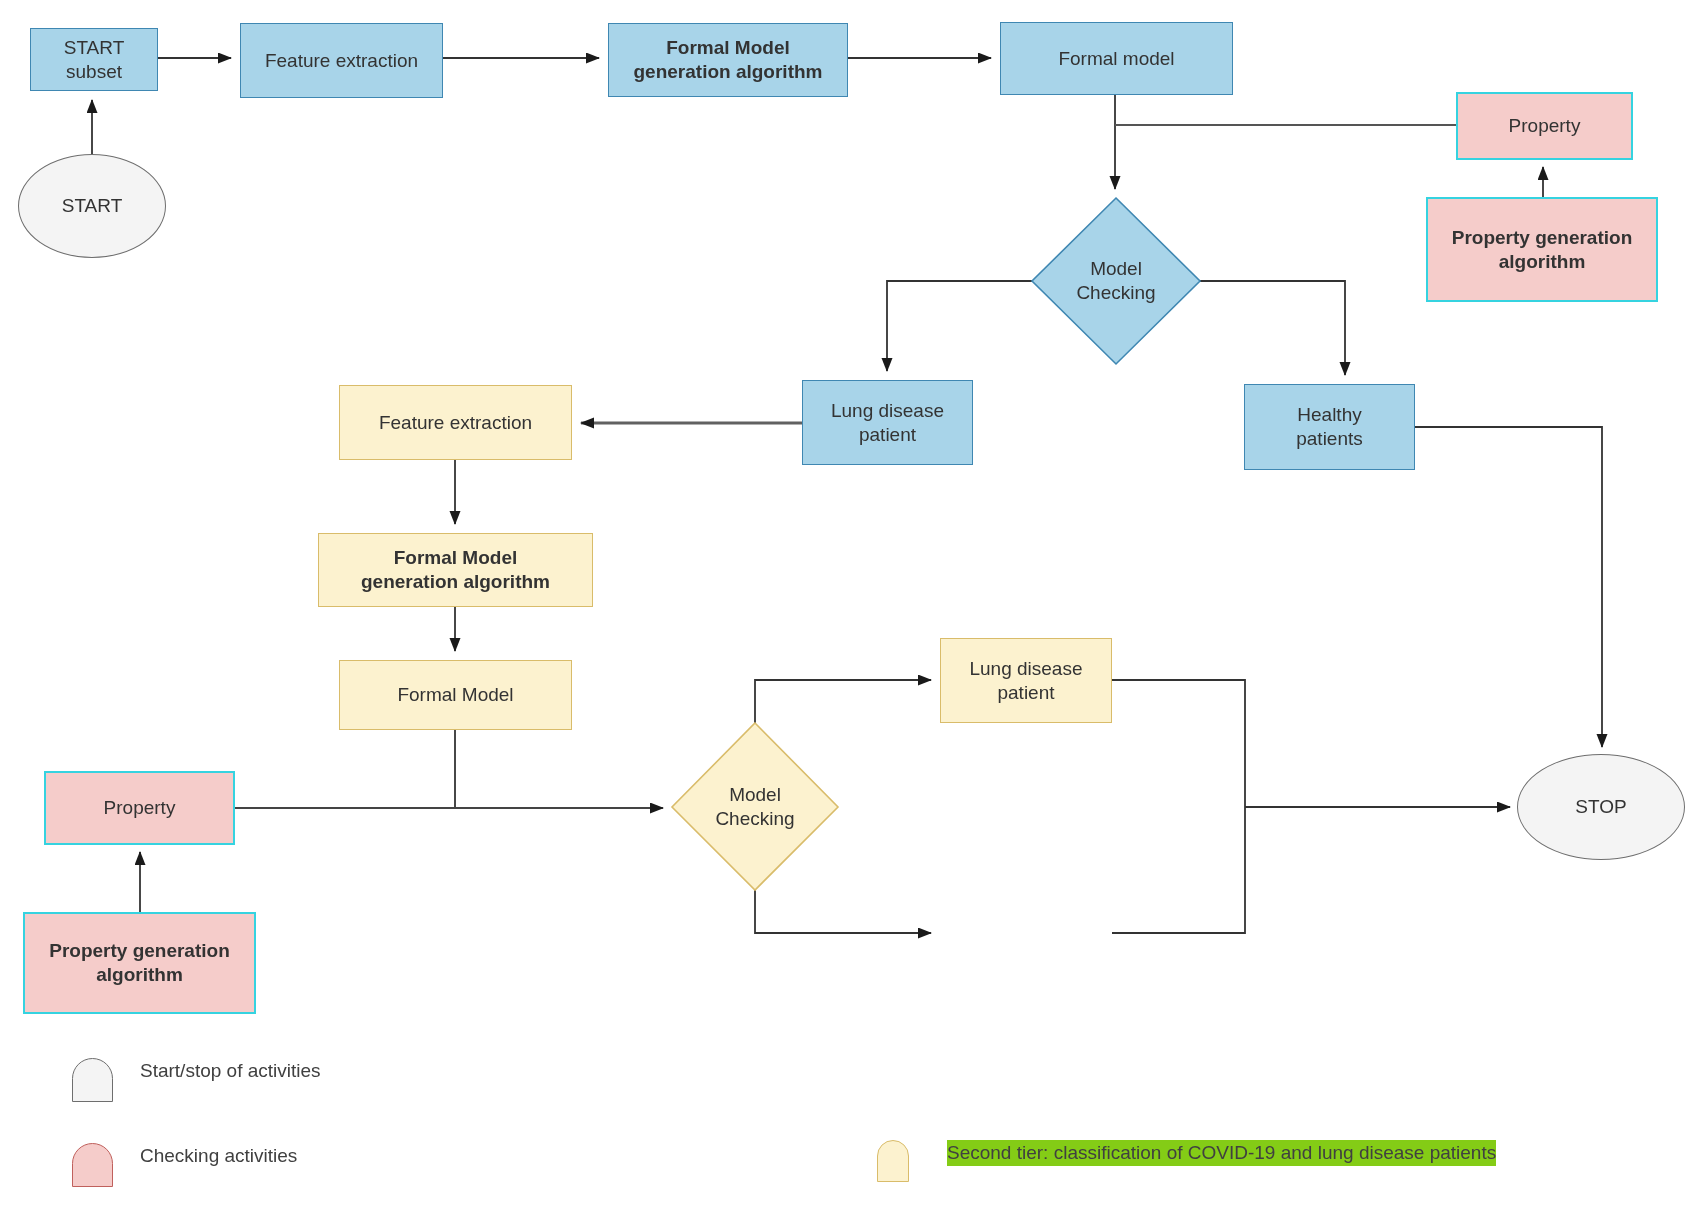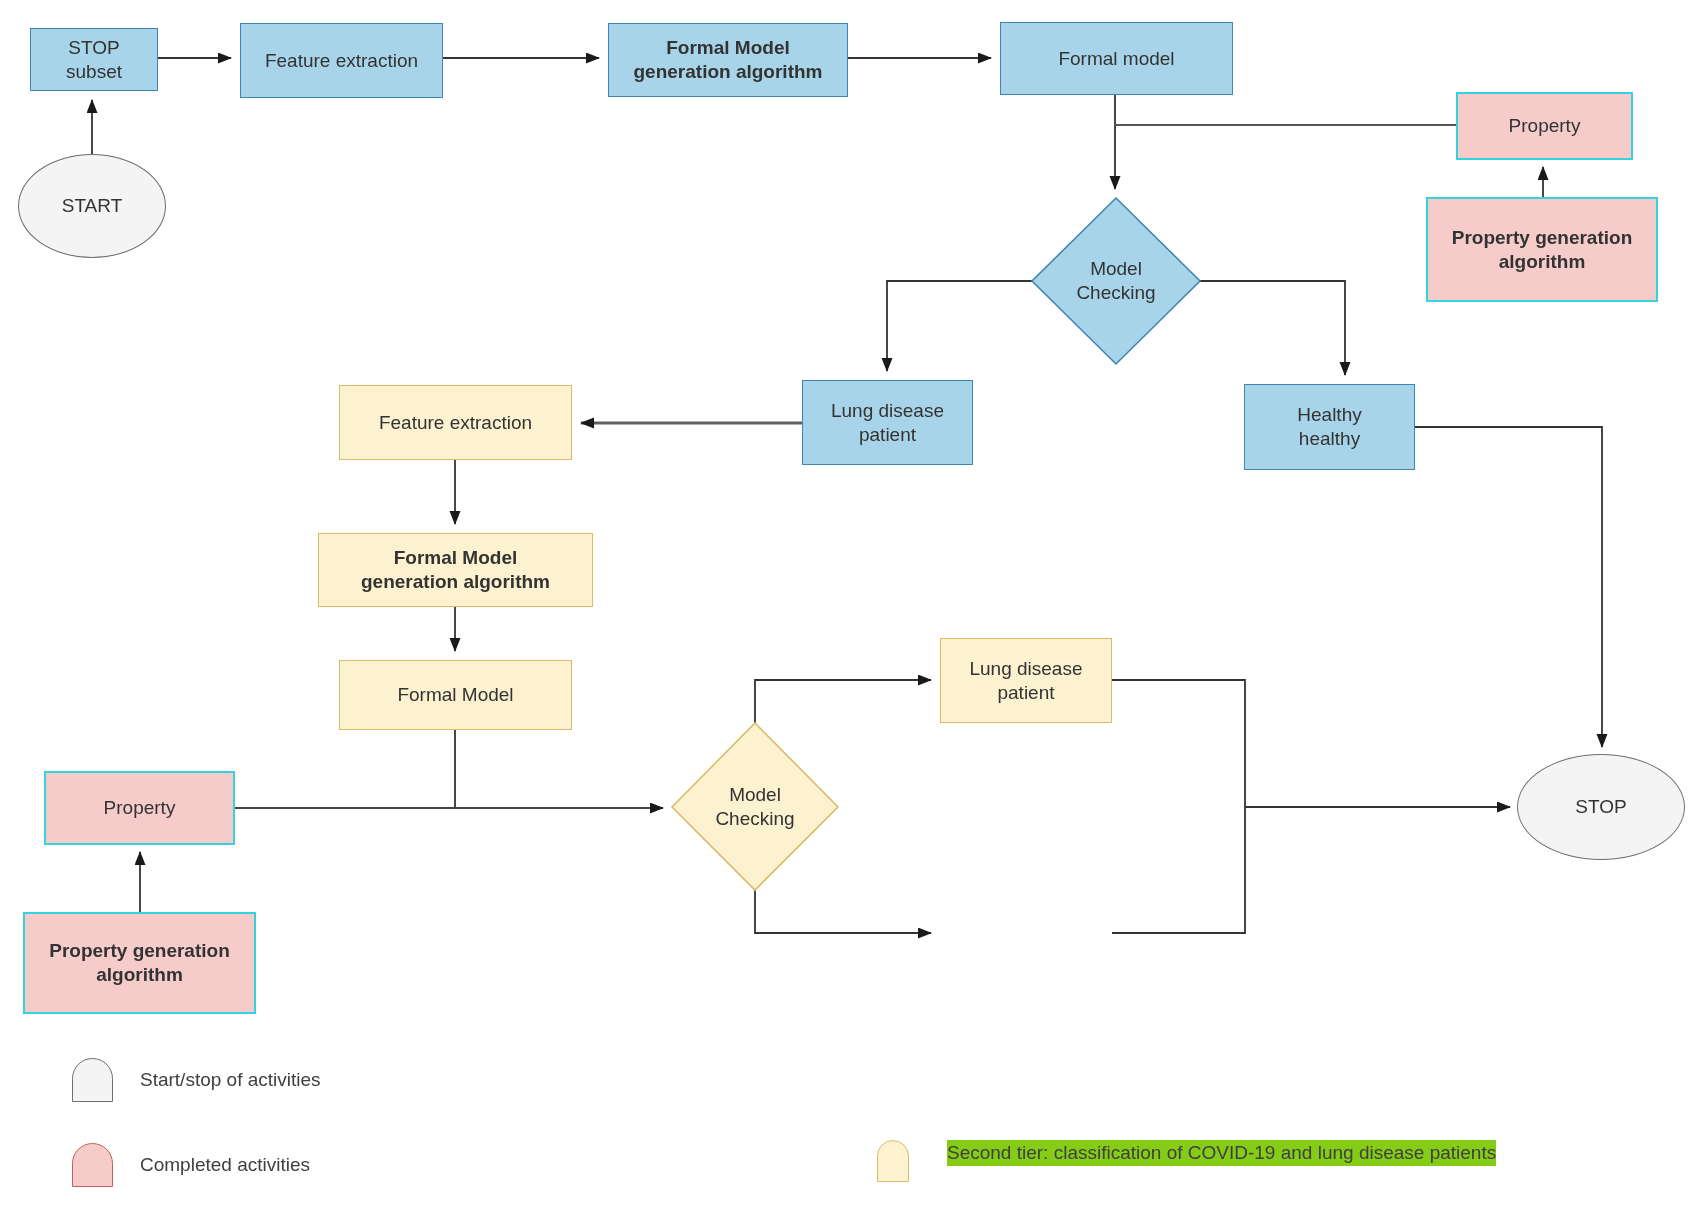--- a/index.html
+++ b/index.html
@@ -19,21 +19,21 @@
   .completed{background:var(--completed_fill);border-color:var(--completed_stroke);border-width:2px;}
   .terminal{background:var(--startstop_fill);border:1.6px solid var(--startstop_stroke);border-radius:50%;}
   .dlabel{background:transparent;z-index:2;}
   .lbl{display:inline-block;}
   .w60{max-width:62px;}
   .w90{max-width:92px;}
   .w110{max-width:112px;}
   .w130{max-width:132px;}
   .w200{max-width:205px;font-weight:bold;}
   
-  .legend-item{position:absolute;display:flex;align-items:center;z-index:1;}
+  .legend-item{position:absolute;display:flex;z-index:1;}
   .arch{box-sizing:border-box;flex:none;}
   .arch.big{width:41px;height:44px;border-radius:21px 21px 0 0;}
   .arch.small{width:32px;height:42px;border-radius:16px 16px 0 0;}
   .arch.gray{background:var(--startstop_fill);border:1.6px solid var(--startstop_stroke);}
   .arch.pink{background:var(--completed_fill);border:1.6px solid var(--legend_completed_stroke);}
   .arch.blue{background:var(--tier1_fill);border:1.6px solid var(--tier1_stroke);}
   .arch.yellow{background:var(--tier2_fill);border:1.6px solid var(--tier2_stroke);}
   .legend-text{font-size:19px;color:#404040;line-height:1.35;}
   .hl{background:#84cc16;}
 </style>
@@ -76,39 +76,39 @@
   </svg>
 
   <div class="node terminal" style="left:1517px;top:754px;width:168px;height:106px;">
     <span class="lbl">STOP</span>
   </div>
   <div class="node terminal" style="left:18px;top:154px;width:148px;height:104px;">
     <span class="lbl">START</span>
   </div>
 
   <div class="node rect tier1" style="left:30px;top:28px;width:128px;height:63px;">
-    <span class="lbl w60">STOP subset</span>
+    <span class="lbl w60">START subset</span>
   </div>
   <div class="node rect tier1" style="left:240px;top:23px;width:203px;height:75px;">
     <span class="lbl">Feature extraction</span>
   </div>
   <div class="node rect tier1" style="left:608px;top:23px;width:240px;height:74px;">
     <span class="lbl w200">Formal Model generation algorithm</span>
   </div>
   <div class="node rect tier1" style="left:1000px;top:22px;width:233px;height:73px;">
     <span class="lbl">Formal model</span>
   </div>
   <div class="node dlabel" style="left:1046px;top:231px;width:140px;height:100px;">
     <span class="lbl w90">Model Checking</span>
   </div>
   <div class="node rect tier1" style="left:802px;top:380px;width:171px;height:85px;">
     <span class="lbl w130">Lung disease patient</span>
   </div>
   <div class="node rect tier1" style="left:1244px;top:384px;width:171px;height:86px;">
-    <span class="lbl w90">Healthy healthy</span>
+    <span class="lbl w90">Healthy patients</span>
   </div>
 
   <div class="node rect completed" style="left:1456px;top:92px;width:177px;height:68px;">
     <span class="lbl">Property</span>
   </div>
   <div class="node rect completed" style="left:1426px;top:197px;width:232px;height:105px;">
     <span class="lbl w200">Property generation algorithm</span>
   </div>
 
   <div class="node rect tier2" style="left:339px;top:385px;width:233px;height:75px;">
@@ -133,20 +133,20 @@
   <div class="node rect completed" style="left:23px;top:912px;width:233px;height:102px;">
     <span class="lbl w200">Property generation algorithm</span>
   </div>
 
   <div class="legend-item" style="left:72px;top:1058px;">
     <span class="arch big gray"></span>
     <span class="legend-text" style="margin-left:27px;">Start/stop of activities</span>
   </div>
   <div class="legend-item" style="left:72px;top:1143px;">
     <span class="arch big pink"></span>
-    <span class="legend-text" style="margin-left:27px;">Completed activities</span>
+    <span class="legend-text" style="margin-left:27px;">Checking activities</span>
   </div>
   <div class="legend-item" style="left:877px;top:1140px;align-items:flex-start;">
     <span class="arch small yellow"></span>
     <span class="legend-text hl" style="margin-left:38px;max-width:590px;">Second tier: classification of COVID-19 and lung disease patients</span>
   </div>
 
 </div>
 
 </body></html>

